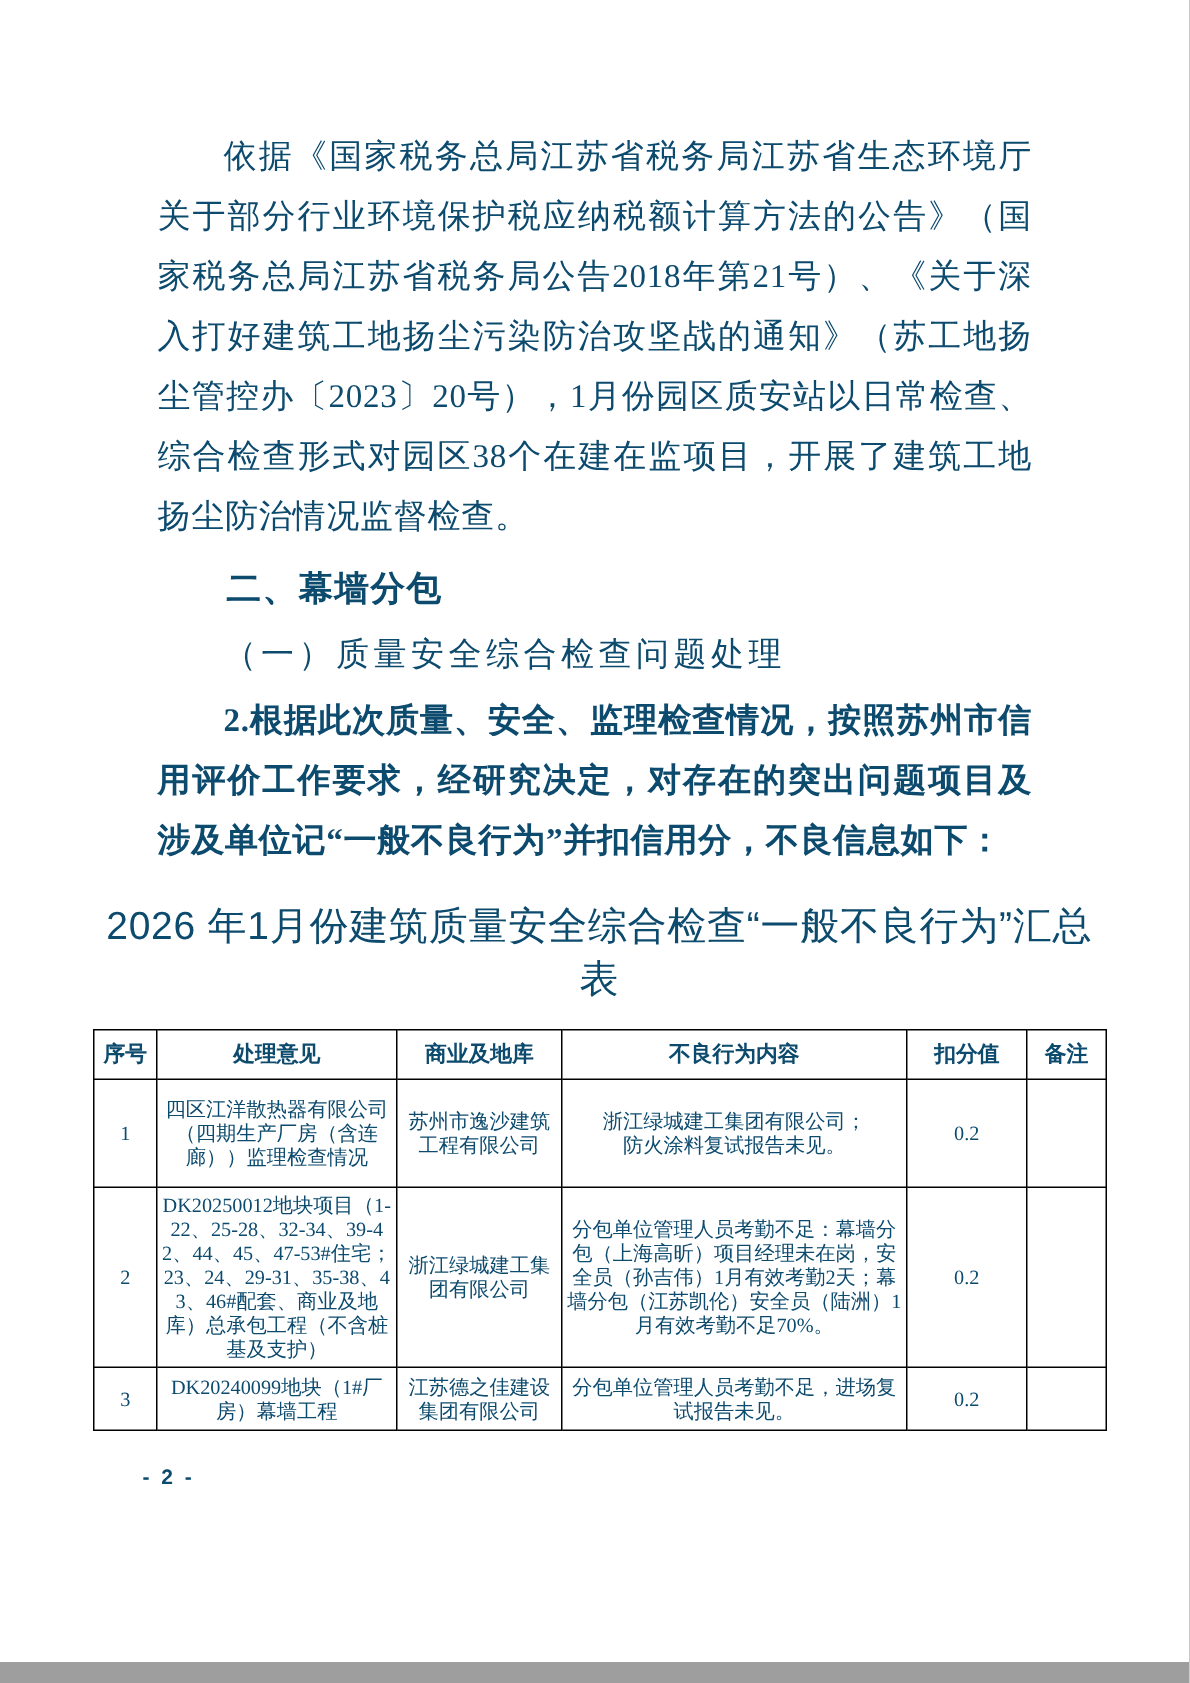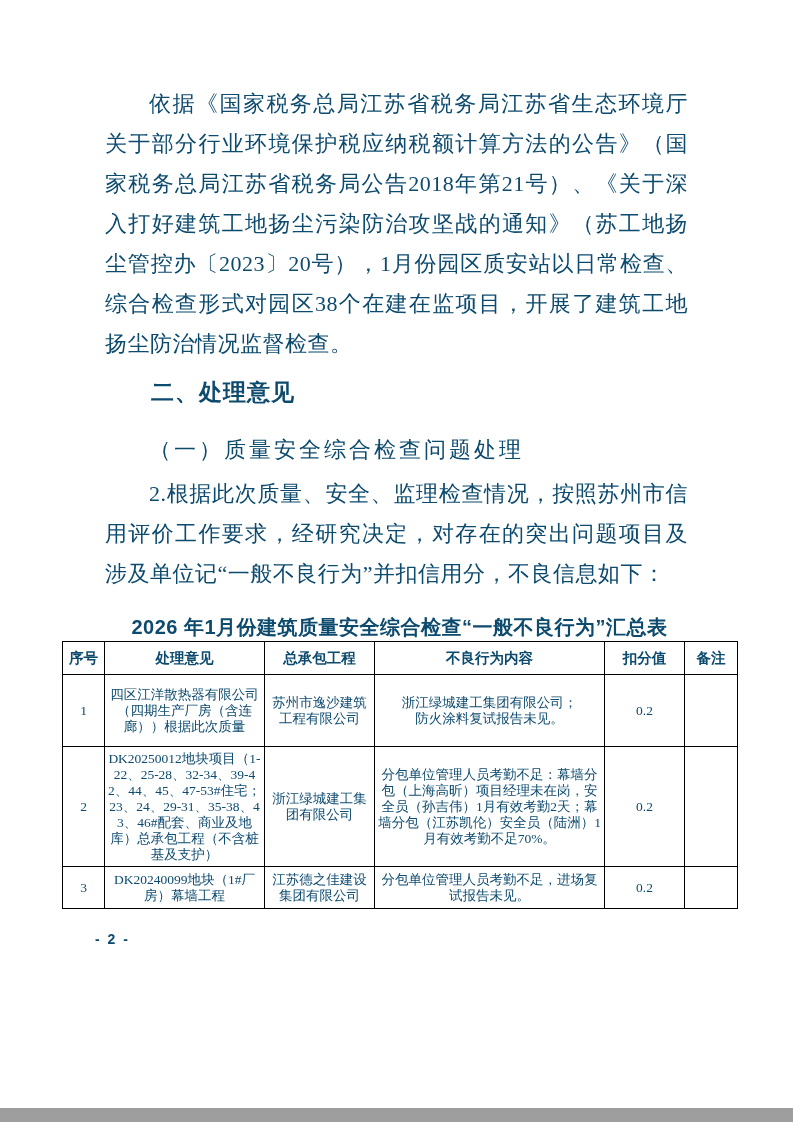--- a/index.html
+++ b/index.html
@@ -34,30 +34,31 @@
     line-height: 40px;
     text-indent: 2em;
     margin-top: 8px;
     letter-spacing: 1px;
   }
   h3.subsec-heading {
     font-weight: normal;
     font-size: 22px;
     line-height: 40px;
     text-indent: 2em;
-    margin-top: 18px;
+    margin-top: 4px;
     letter-spacing: 3px;
   }
-  p.mt { margin-top: 4px; }
+  p.mt { margin-top: 4px; font-weight: bold; }
   .table-title {
     font-family: "Liberation Sans", "DejaVu Sans", sans-serif;
-    font-weight: bold;
-    font-size: 20px;
+    font-weight: normal;
+    font-size: 26px;
     text-align: center;
     margin-top: 20px;
+    margin-bottom: 16px;
     letter-spacing: 0.5px;
     width: 675px;
   }
   table.summary-table {
     border-collapse: collapse;
     table-layout: fixed;
     width: 675px;
     font-size: 13.5px;
     line-height: 16px;
     padding-left: 24px;
@@ -89,21 +90,21 @@
   }
 </style>
 </head>
 <body>
 
 <div class="page">
 
   <div class="bodytext">
     <p class="doc-para">依据《国家税务总局江苏省税务局江苏省生态环境厅关于部分行业环境保护税应纳税额计算方法的公告》（国家税务总局江苏省税务局公告2018年第21号）、《关于深入打好建筑工地扬尘污染防治攻坚战的通知》（苏工地扬尘管控办〔2023〕20号），1月份园区质安站以日常检查、综合检查形式对园区38个在建在监项目，开展了建筑工地扬尘防治情况监督检查。</p>
 
-    <h2 class="sec-heading">二、处理意见</h2>
+    <h2 class="sec-heading">二、幕墙分包</h2>
 
     <h3 class="subsec-heading">（一）质量安全综合检查问题处理</h3>
 
 
     <p class="doc-para mt">2.根据此次质量、安全、监理检查情况，按照苏州市信用评价工作要求，经研究决定，对存在的突出问题项目及涉及单位记“一般不良行为”并扣信用分，不良信息如下：</p>
   </div>
 
   <div class="table-title">2026 年1月份建筑质量安全综合检查“一般不良行为”汇总表</div>
 
   <table class="summary-table">
@@ -112,30 +113,30 @@
       <col style="width:160px">
       <col style="width:110px">
       <col style="width:230px">
       <col style="width:80px">
       <col style="width:53px">
     </colgroup>
     <thead>
       <tr class="r-header">
         <th>序号</th>
         <th>处理意见</th>
-        <th>总承包工程</th>
+        <th>商业及地库</th>
         <th>不良行为内容</th>
         <th>扣分值</th>
         <th>备注</th>
       </tr>
     </thead>
     <tbody>
       <tr class="r1">
         <td>1</td>
-        <td>四区江洋散热器有限公司（四期生产厂房（含连廊））根据此次质量</td>
+        <td>四区江洋散热器有限公司（四期生产厂房（含连廊））监理检查情况</td>
         <td>苏州市逸沙建筑工程有限公司</td>
         <td class="pre">浙江绿城建工集团有限公司；
 防火涂料复试报告未见。</td>
         <td>0.2</td>
         <td></td>
       </tr>
       <tr class="r2">
         <td>2</td>
         <td>DK20250012地块项目（1-22、25-28、32-34、39-42、44、45、47-53#住宅；23、24、29-31、35-38、43、46#配套、商业及地库）总承包工程（不含桩基及支护）</td>
         <td>浙江绿城建工集团有限公司</td>

